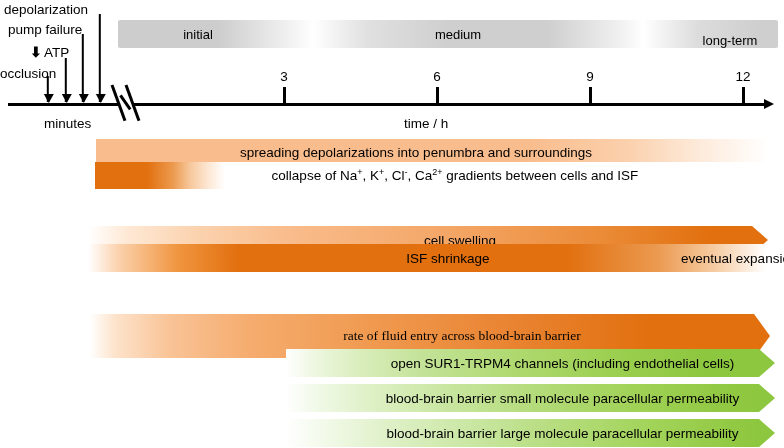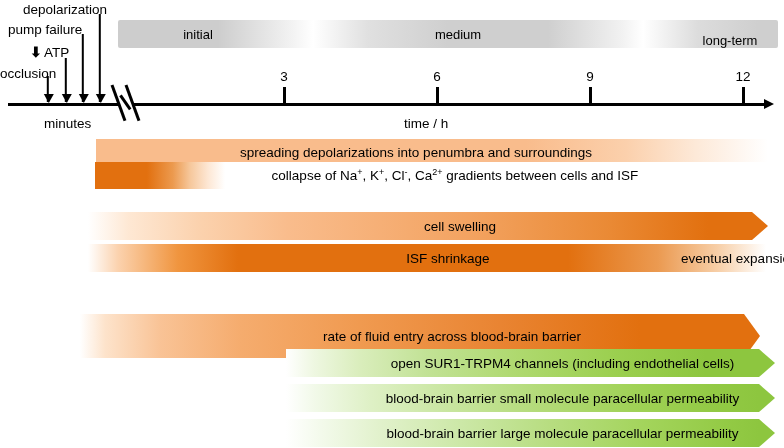--- a/index.html
+++ b/index.html
@@ -78,21 +78,21 @@
     display:flex;align-items:center;justify-content:center;
     font-size:13.5px;white-space:nowrap;color:#000;margin-left:40px;
   }
   sup{font-size:9px;vertical-align:super;line-height:0;}
 </style>
 </head>
 <body>
 
 <div id="stage">
 
-  <div class="evt-label" style="left:4px;top:2px;margin-left:19px;">depolarization</div>
+  <div class="evt-label" style="left:4px;top:2px;">depolarization</div>
   <div class="evt-label" style="left:8px;top:22px;">pump failure</div>
 
   <div class="downglyph" style="left:30px;top:45px;">⬇</div>
   <div class="evt-label" style="left:44px;top:45px;">ATP</div>
 
   <div class="evt-label" style="left:0px;top:66px;">occlusion</div>
 
   <div class="evt-arrow" style="left:48px;top:76px;height:26px;">
       <div class="head"></div>
     </div>
@@ -145,34 +145,34 @@
     <div class="txt" style="left:0;width:560px;">spreading depolarizations into penumbra and surroundings</div>
   </div>
 
   <div class="row" style="left:95px;top:162px;width:673px;height:27px;">
     <div class="band" style="width:673px;background:linear-gradient(90deg,#E2700F 0px,#E2700F 52px,#EC9A4F 78px,#F6C79B 95px,#FDE7D4 113px,#FFFFFF 130px,#FFFFFF 673px);"></div>
     <div class="txt" style="left:0;width:640px;">
       <span>collapse of Na<sup>+</sup>, K<sup>+</sup>, Cl<sup>-</sup>, Ca<sup>2+</sup> gradients between cells and ISF</span>
     </div>
   </div>
 
-  <div class="row" style="left:88px;top:212px;width:680px;height:28px;">
+  <div class="row" style="left:88px;top:226px;width:680px;height:28px;">
     <div class="band" style="width:664px;background:linear-gradient(90deg,#FFFFFF 0px,#FEE8D4 40px,#FBD2AE 110px,#F9BC8C 200px,#F3A361 380px,#EA8A35 520px,#E2700F 620px,#E2700F 664px);"></div>
     <div class="tip" style="left:664px;width:16px;background:#E2700F;clip-path:polygon(0 0,0 100%,100% 50%);"></div>
     <div class="txt" style="left:0;width:664px;">cell swelling</div>
   </div>
 
   <div class="row" style="left:88px;top:244px;width:680px;height:28px;">
     <div class="band" style="width:680px;background:linear-gradient(90deg,#FFFFFF 0px,#FBD2AE 30px,#F0953F 90px,#E2700F 150px,#E2700F 480px,#EB9A51 570px,#F7CFA8 630px,#FFFFFF 678px);"></div>
     <div class="txt" style="left:0;width:640px;">ISF shrinkage</div>
     <div class="txt" style="left:520px;width:190px;">eventual expansion?</div>
   </div>
 
 
-  <div class="row" style="left:80px;top:314px;width:680px;height:44px;">
+  <div class="row" style="left:90px;top:314px;width:680px;height:44px;font-family:Liberation Serif, serif;">
     <div class="band" style="width:664px;background:linear-gradient(90deg,#FFFFFF 0px,#FDE3CB 25px,#F9C396 80px,#F5AC6E 160px,#F09A50 280px,#E98432 420px,#E2700F 560px,#E2700F 664px);"></div>
     <div class="tip" style="left:664px;width:16px;background:#E2700F;clip-path:polygon(0 0,0 100%,100% 50%);"></div>
     <div class="txt" style="left:0;width:664px;">rate of fluid entry across blood-brain barrier</div>
   </div>
 
   <div class="row" style="left:286px;top:349px;width:489px;height:28px;">
     <div class="band" style="width:473px;background:linear-gradient(90deg,#FFFFFF 0px,#EEF7E1 28px,#D9EDBB 75px,#C2E296 140px,#AFD96F 230px,#9BCF4F 330px,#8DC63F 420px,#8DC63F 473px);"></div>
     <div class="tip" style="left:473px;width:16px;background:#8DC63F;clip-path:polygon(0 0,0 100%,100% 50%);"></div>
     <div class="txt" style="left:0;width:473px;">open SUR1-TRPM4 channels (including endothelial cells)</div>
   </div>

